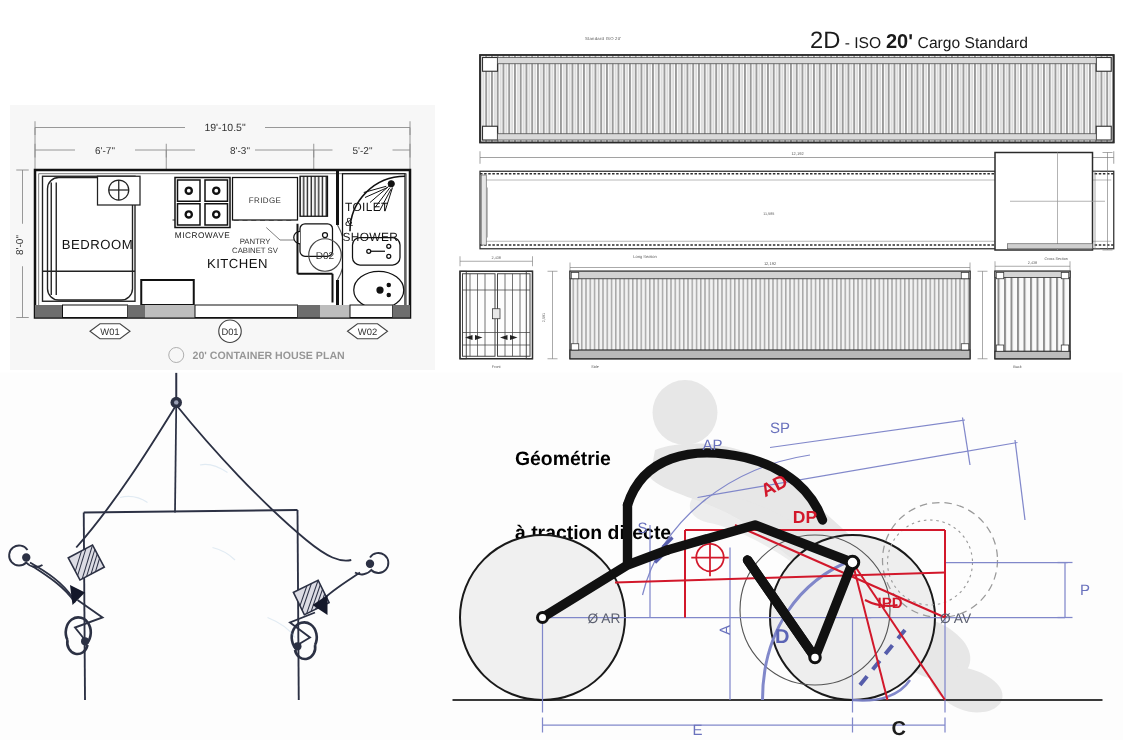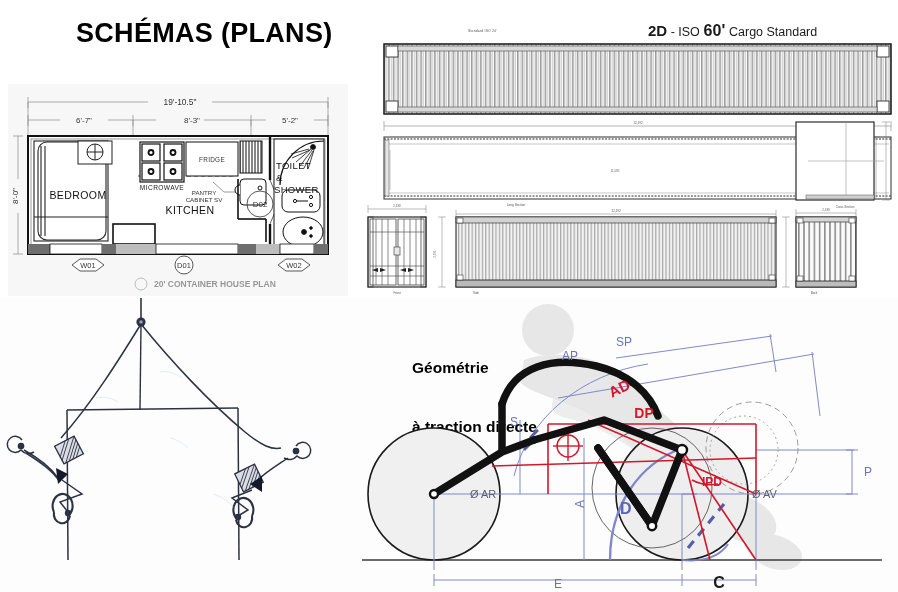--- a/index.html
+++ b/index.html
@@ -28,21 +28,21 @@
 
   
   .panel-container{
     position:absolute;left:356px;top:4px;width:542px;height:292px;
     background:#ffffff;overflow:hidden;
   }
   .ct-title{
     position:absolute;left:648px;top:22px;white-space:nowrap;
     font-size:13.5px;color:#1a1a1a;
   }
-  .ct-title .b1{font-weight:bold;font-size:15px;text-align:center;}
+  .ct-title .b1{font-weight:normal;font-size:19px;text-align:center;}
   .ct-title .b2{font-weight:bold;font-size:16px;}
   .ct-title .sm{font-size:12.5px;}
   .ct-stdlabel{
     position:absolute;left:471px;top:29px;
     font-size:3.4px;color:#555;letter-spacing:.2px;white-space:nowrap;
   }
   .ct-svg{position:absolute;left:0;top:0;}
 
   
   .panel-crane{
@@ -64,21 +64,20 @@
   .bk-svg{position:absolute;left:0;top:0;}
 
   
   svg text{font-family:"Liberation Sans", sans-serif;}
 </style>
 </head>
 <body>
 
 <div class="slide">
 
-  <div class="slide-title">SCHÉMAS (PLANS)</div>
 
   <div class="panel-floorplan">
     <svg class="fp-svg" width="340" height="212" viewBox="0 0 340 212">
       <defs>
         <pattern id="hatchV" width="3" height="6" patternUnits="userSpaceOnUse">
           <line x1="1" y1="0" x2="1" y2="6" stroke="#222" stroke-width="1.1"></line>
         </pattern>
       </defs>
 
       <g stroke="#8a8a8a" stroke-width=".7" fill="none">
@@ -238,21 +237,21 @@
 
       <g opacity=".45">
         <circle cx="133" cy="200" r="6" fill="none" stroke="#555" stroke-width=".8"></circle>
         <text x="146" y="203" font-size="8.5" fill="#222" font-weight="bold">20' CONTAINER HOUSE PLAN</text>
       </g>
     </svg>
   </div>
 
   <div class="panel-container">
     <div class="ct-title" style="left:292px;top:18px;">
-      <span class="b1">2D</span><span class="sm"> - </span><span class="sm">ISO</span><span>&nbsp;</span><span class="b2">60'</span><span>&nbsp;</span><span class="sm">Cargo Standard</span>
+      <span class="b1">2D</span><span class="sm"> - </span><span class="sm">ISO</span><span>&nbsp;</span><span class="b2">20'</span><span>&nbsp;</span><span class="sm">Cargo Standard</span>
     </div>
     <div class="ct-stdlabel" style="left:112px;top:25px;">Standard ISO 20'</div>
 
     <svg class="ct-svg" width="542" height="292" viewBox="0 0 542 292">
       <defs>
         <pattern id="corrV" width="4.6" height="10" patternUnits="userSpaceOnUse">
           <rect width="4.6" height="10" fill="#fbfbfb"></rect>
           <rect x="0" width="1.5" height="10" fill="#9a9a9a"></rect>
           <rect x="2.6" width="1" height="10" fill="#cfcfcf"></rect>
         </pattern>

